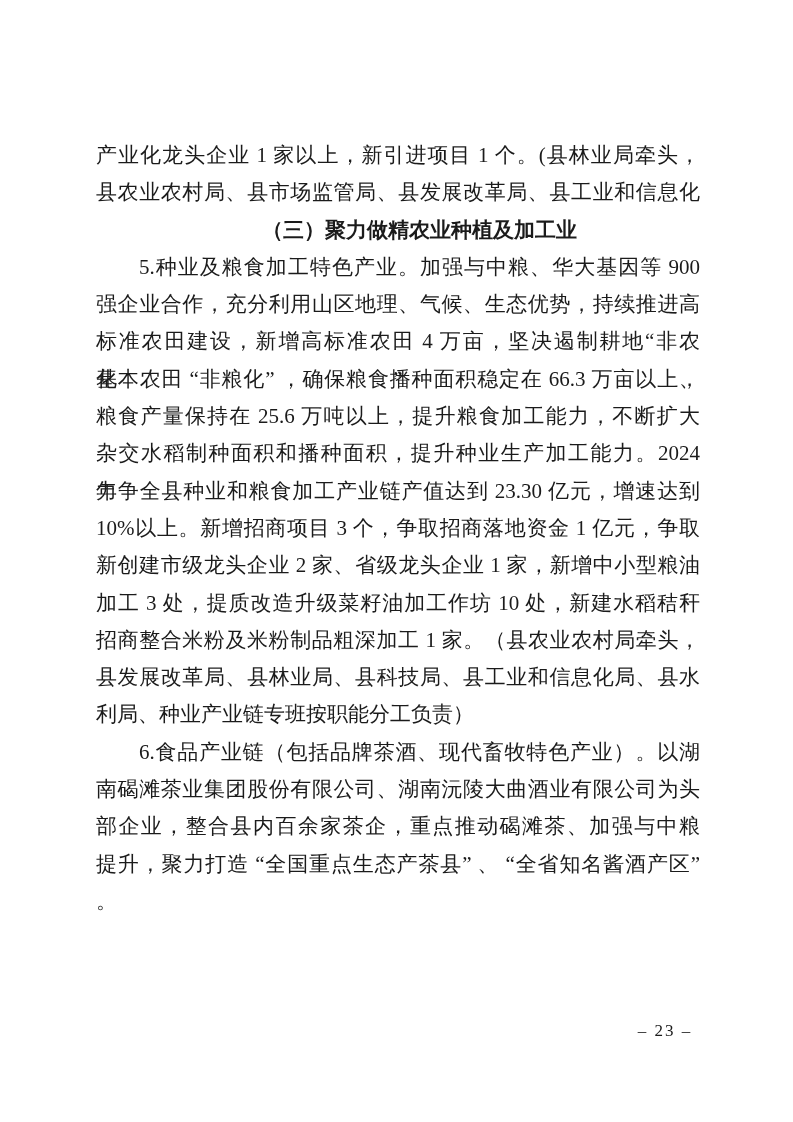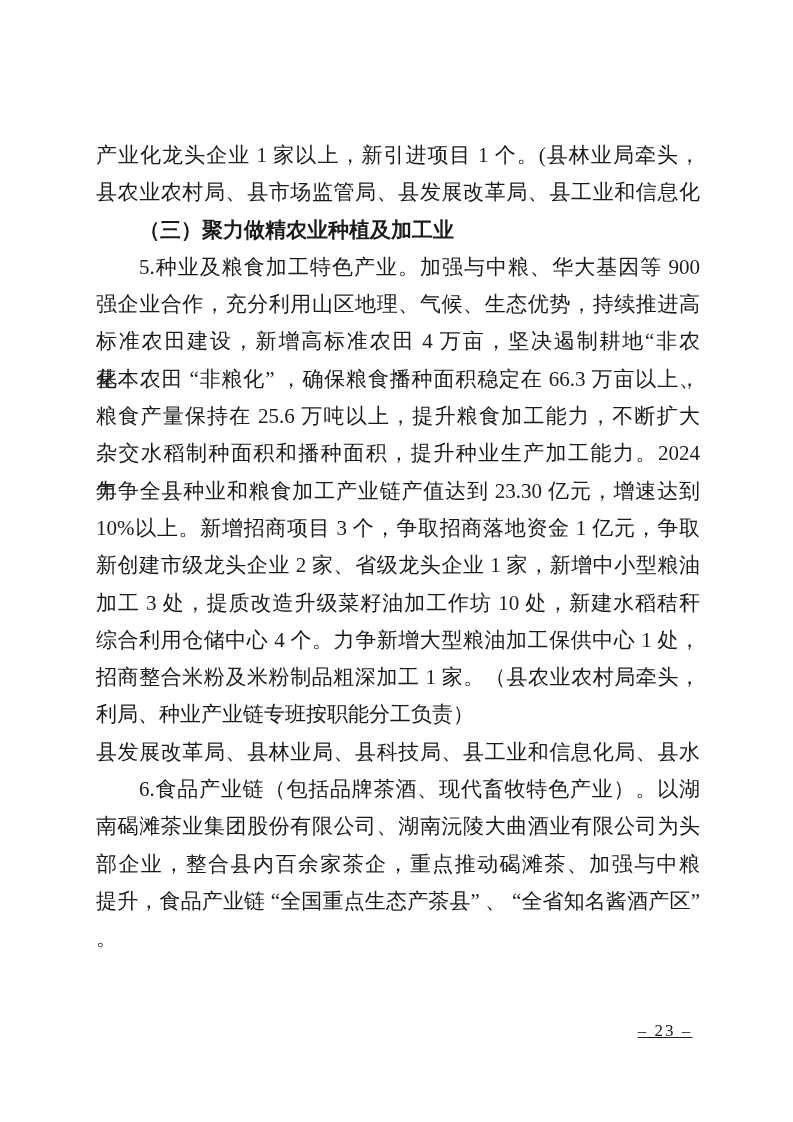--- a/index.html
+++ b/index.html
@@ -32,55 +32,54 @@
   .line.justify {
     text-align: justify;
     text-align-last: justify;
     text-justify: inter-character;
   }
   .line.indent {
     text-indent: 43px;
   }
   .line.bold {
     font-weight: 700;
+    text-align: center;
   }
   .page-number {
     position: absolute;
     top: 1020px;
     left: 595px;
     width: 140px;
     text-align: center;
     font-size: 17px;
     line-height: 22px;
     letter-spacing: 2px;
     color: #1b1b1b;
-    text-decoration: underline;
   }
 </style>
 </head>
 <body>
 
 <div class="page">
   <div class="doc-body">
       <div class="line justify">产业化龙头企业 1 家以上，新引进项目 1 个。(县林业局牵头，</div>
       <div class="line justify">县农业农村局、县市场监管局、县发展改革局、县工业和信息化</div>
       <div class="line indent bold">（三）聚力做精农业种植及加工业</div>
       <div class="line justify indent">5.种业及粮食加工特色产业。加强与中粮、华大基因等 900</div>
       <div class="line justify">强企业合作，充分利用山区地理、气候、生态优势，持续推进高</div>
       <div class="line justify">标准农田建设，新增高标准农田 4 万亩，坚决遏制耕地“非农化”、</div>
       <div class="line justify">基本农田 “非粮化” ，确保粮食播种面积稳定在 66.3 万亩以上，</div>
       <div class="line justify">粮食产量保持在 25.6 万吨以上，提升粮食加工能力，不断扩大</div>
       <div class="line justify">杂交水稻制种面积和播种面积，提升种业生产加工能力。2024 年，</div>
       <div class="line justify">力争全县种业和粮食加工产业链产值达到 23.30 亿元，增速达到</div>
       <div class="line justify">10%以上。新增招商项目 3 个，争取招商落地资金 1 亿元，争取</div>
       <div class="line justify">新创建市级龙头企业 2 家、省级龙头企业 1 家，新增中小型粮油</div>
       <div class="line justify">加工 3 处，提质改造升级菜籽油加工作坊 10 处，新建水稻秸秆</div>
-      <div class="line justify">综合利用仓储中心 4 个。力争新增大型粮油加工保供中心 1 处，</div>
       <div class="line justify">招商整合米粉及米粉制品粗深加工 1 家。（县农业农村局牵头，</div>
+      <div class="line justify">县发展改革局、县林业局、县科技局、县工业和信息化局、县水</div>
       <div class="line">利局、种业产业链专班按职能分工负责）</div>
-      <div class="line justify">县发展改革局、县林业局、县科技局、县工业和信息化局、县水</div>
       <div class="line justify indent">6.食品产业链（包括品牌茶酒、现代畜牧特色产业）。以湖</div>
       <div class="line justify">南碣滩茶业集团股份有限公司、湖南沅陵大曲酒业有限公司为头</div>
       <div class="line justify">部企业，整合县内百余家茶企，重点推动碣滩茶、加强与中粮</div>
-      <div class="line justify">提升，食品产业链 “全国重点生态产茶县” 、 “全省知名酱酒产区” 。</div>
+      <div class="line justify">提升，聚力打造 “全国重点生态产茶县” 、 “全省知名酱酒产区” 。</div>
     </div>
   <div class="page-number">– 23 –</div>
 </div>
 
 </body></html>

